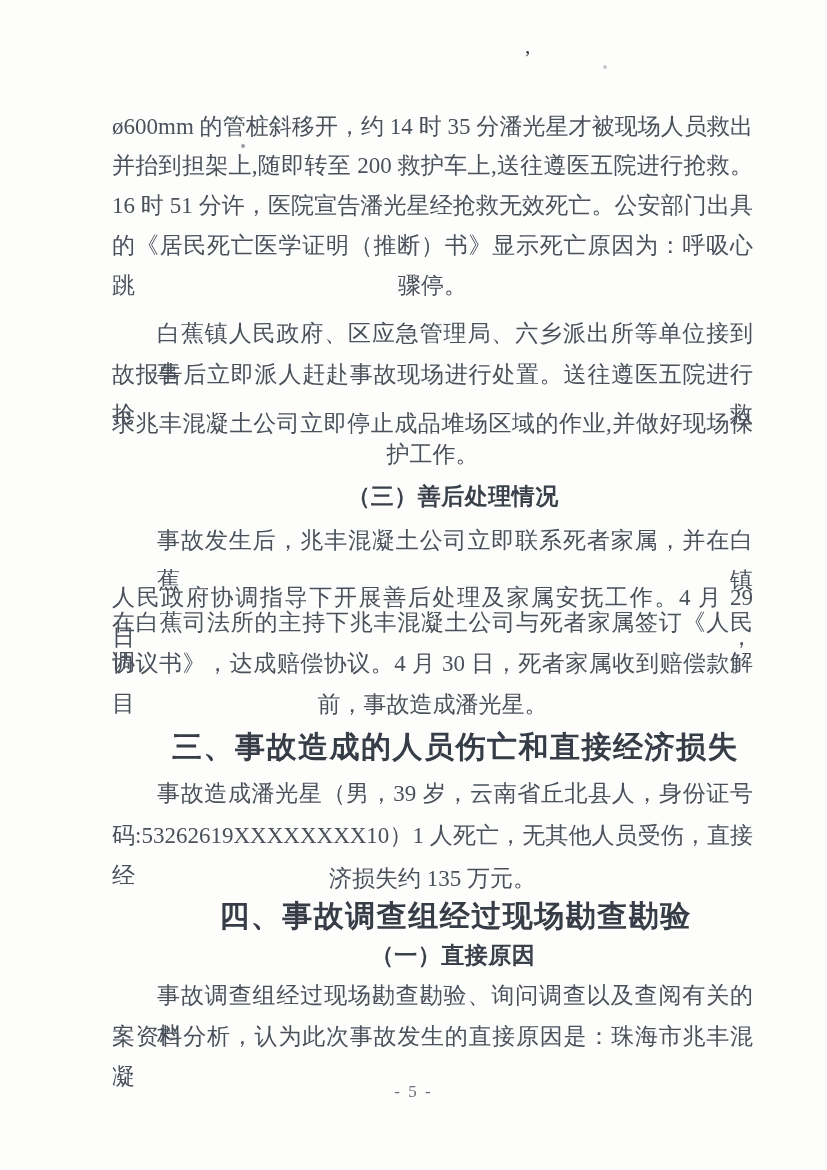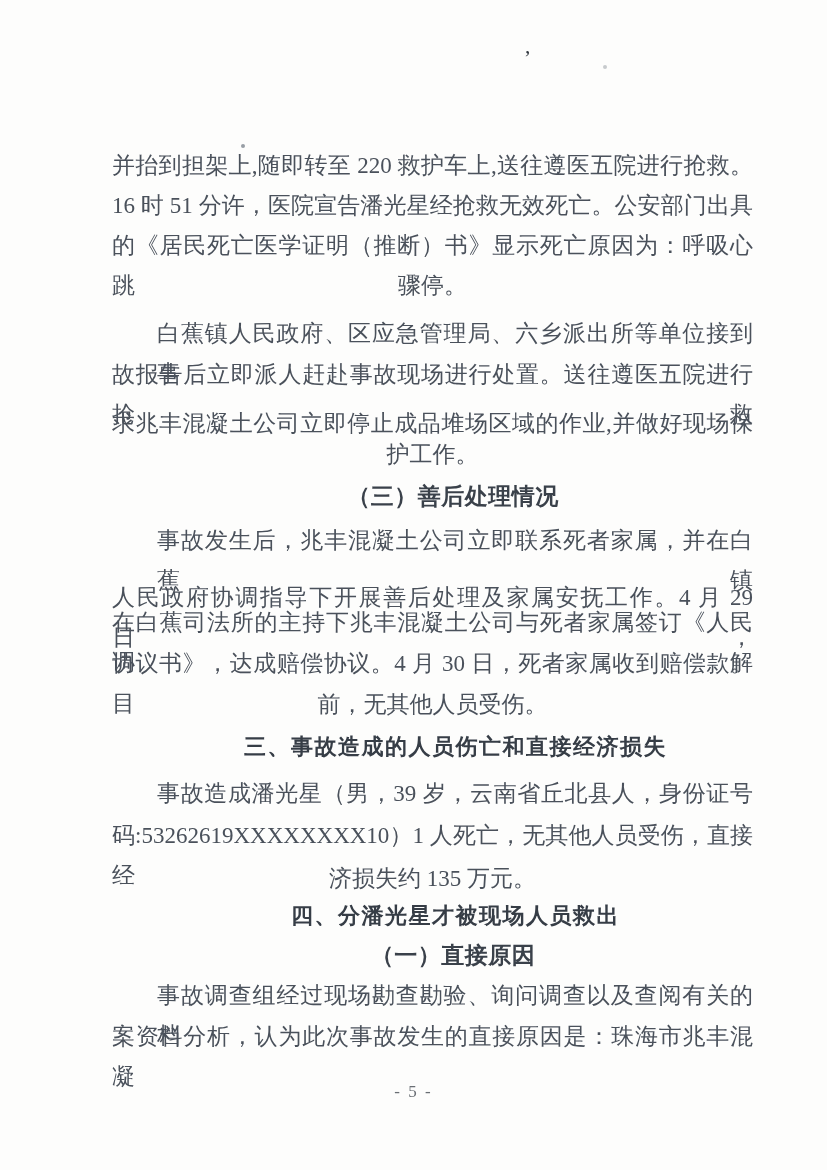--- a/index.html
+++ b/index.html
@@ -35,21 +35,21 @@
   }
   
   .ind {
     padding-left: 45px;
     width: 596px;
   }
   
   .h-hei {
     font-family: "Liberation Sans", "DejaVu Sans", sans-serif;
     font-weight: 700;
-    font-size: 22px;
+    font-size: 30px;
     letter-spacing: 1.5px;
     color: #363d46;
     padding-left: 46px;
     width: 595px;
   }
   
   .h-kai {
     font-family: "Liberation Serif", "DejaVu Serif", serif;
     font-weight: 700;
     font-size: 23px;
@@ -88,45 +88,46 @@
 </style>
 </head>
 <body>
 
 <div id="page">
 
   <span class="speck speck-a">’</span>
   <span class="speck speck-b"></span>
   <span class="speck speck-c"></span>
 
-  <div class="line j" style="top:146px">并抬到担架上,随即转至 220 救护车上,送往遵医五院进行抢救。</div>
+  <div class="line j" style="top:107px">ø600mm 的管桩斜移开，约 14 时 35 分潘光星才被现场人员救出</div>
+  <div class="line j" style="top:146px">并抬到担架上,随即转至 200 救护车上,送往遵医五院进行抢救。</div>
   <div class="line j" style="top:186px">16 时 51 分许，医院宣告潘光星经抢救无效死亡。公安部门出具</div>
   <div class="line j" style="top:226px">的《居民死亡医学证明（推断）书》显示死亡原因为：呼吸心跳</div>
   <div class="line" style="top:266px">骤停。</div>
 
   <div class="line j ind" style="top:314px">白蕉镇人民政府、区应急管理局、六乡派出所等单位接到事</div>
   <div class="line j" style="top:355px">故报告后立即派人赶赴事故现场进行处置。送往遵医五院进行抢救</div>
   <div class="line j" style="top:404px">求兆丰混凝土公司立即停止成品堆场区域的作业,并做好现场保</div>
   <div class="line h-kai" style="top:477px">（三）善后处理情况</div>
 
   <div class="line" style="top:435px">护工作。</div>
 
   <div class="line j ind" style="top:521px">事故发生后，兆丰混凝土公司立即联系死者家属，并在白蕉镇</div>
   <div class="line j" style="top:578px">人民政府协调指导下开展善后处理及家属安抚工作。4 月 29 日，</div>
   <div class="line j" style="top:603px">在白蕉司法所的主持下兆丰混凝土公司与死者家属签订《人民调解</div>
   <div class="line j" style="top:644px">协议书》，达成赔偿协议。4 月 30 日，死者家属收到赔偿款。目</div>
-  <div class="line" style="top:685px">前，无其他人员受伤。</div>
+  <div class="line" style="top:685px">前，事故造成潘光星。</div>
 
   <div class="line h-hei" style="top:727px">三、事故造成的人员伤亡和直接经济损失</div>
 
   <div class="line j ind" style="top:774px">事故造成潘光星（男，39 岁，云南省丘北县人，身份证号</div>
   <div class="line j" style="top:816px">码:53262619XXXXXXXX10）1 人死亡，无其他人员受伤，直接经</div>
   <div class="line" style="top:859px">济损失约 135 万元。</div>
 
-  <div class="line h-hei" style="top:896px">四、分潘光星才被现场人员救出</div>
+  <div class="line h-hei" style="top:896px">四、事故调查组经过现场勘查勘验</div>
 
   <div class="line h-kai" style="top:936px">（一）直接原因</div>
 
   <div class="line j" style="top:1017px">案资料分析，认为此次事故发生的直接原因是：珠海市兆丰混凝</div>
   <div class="line j ind" style="top:976px">事故调查组经过现场勘查勘验、询问调查以及查阅有关的档</div>
 
   <div class="footer">- 5 -</div>
 
 </div>
 

